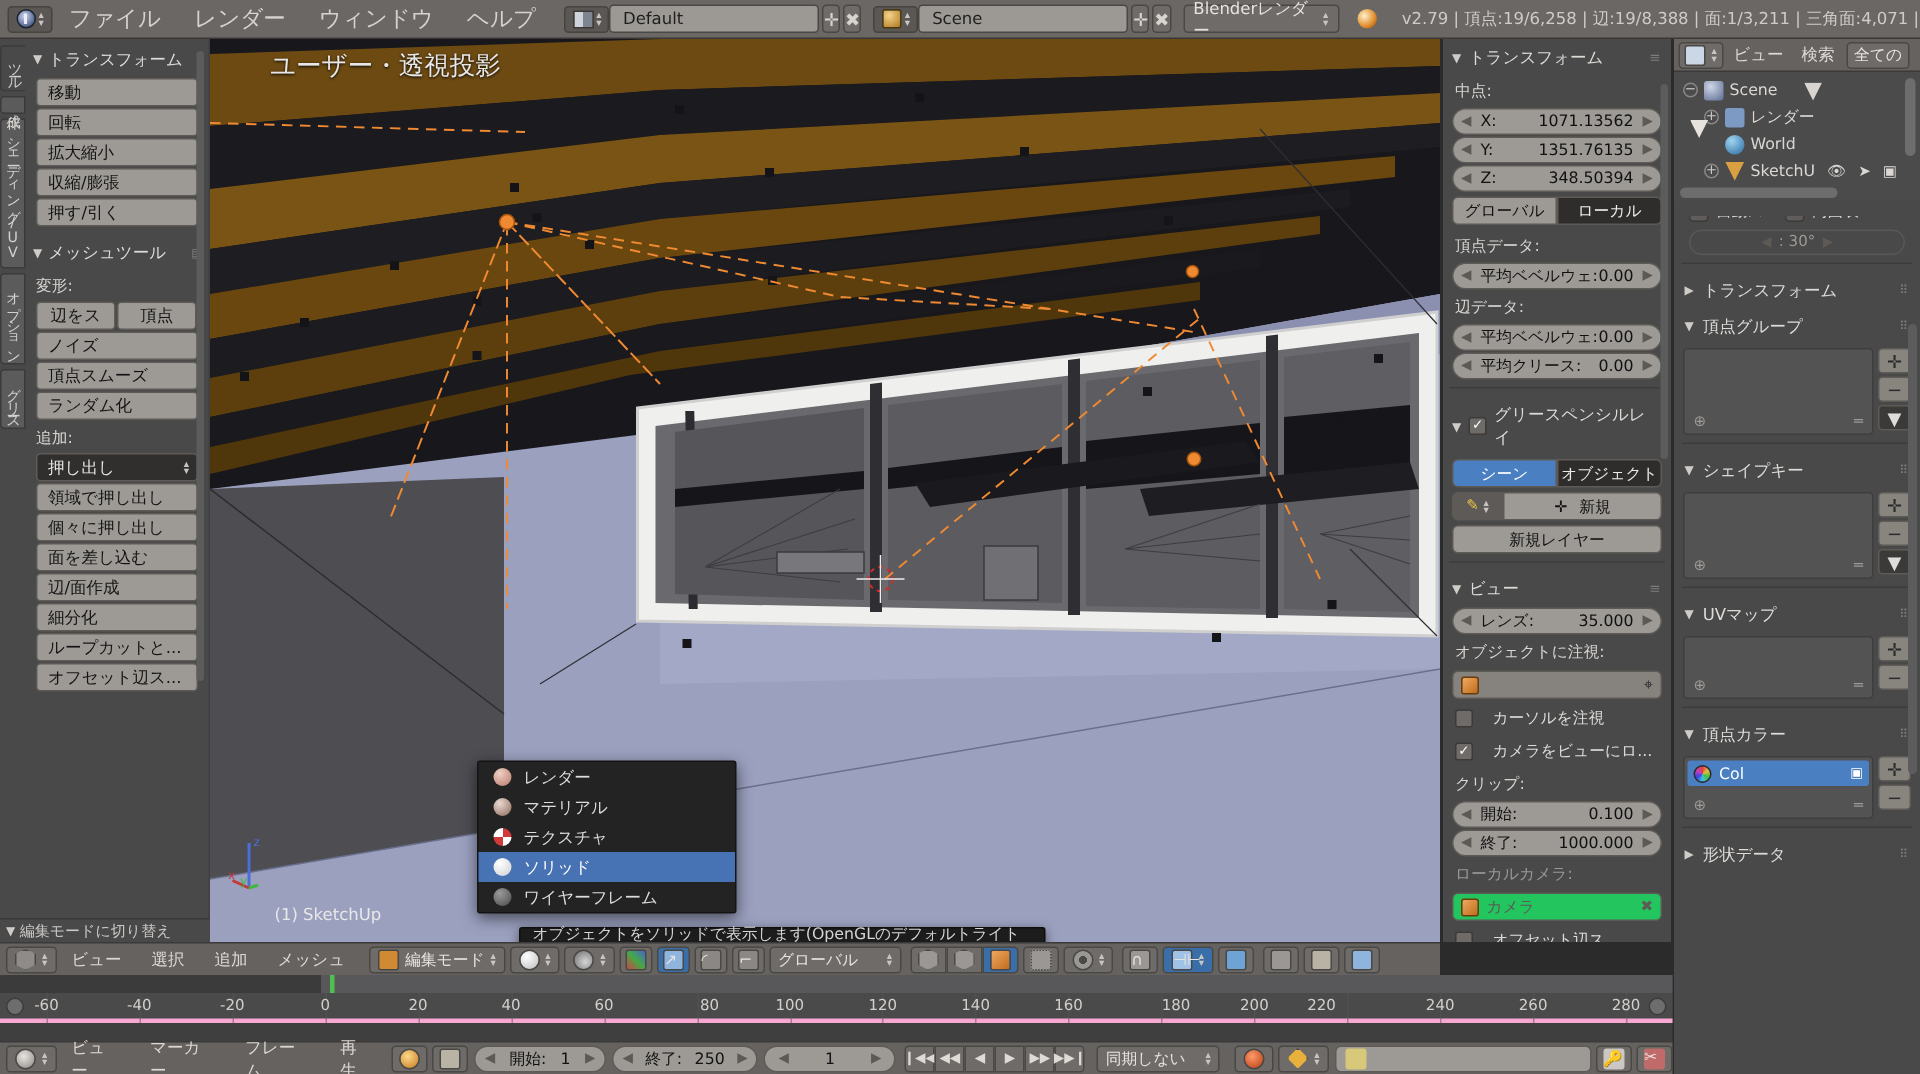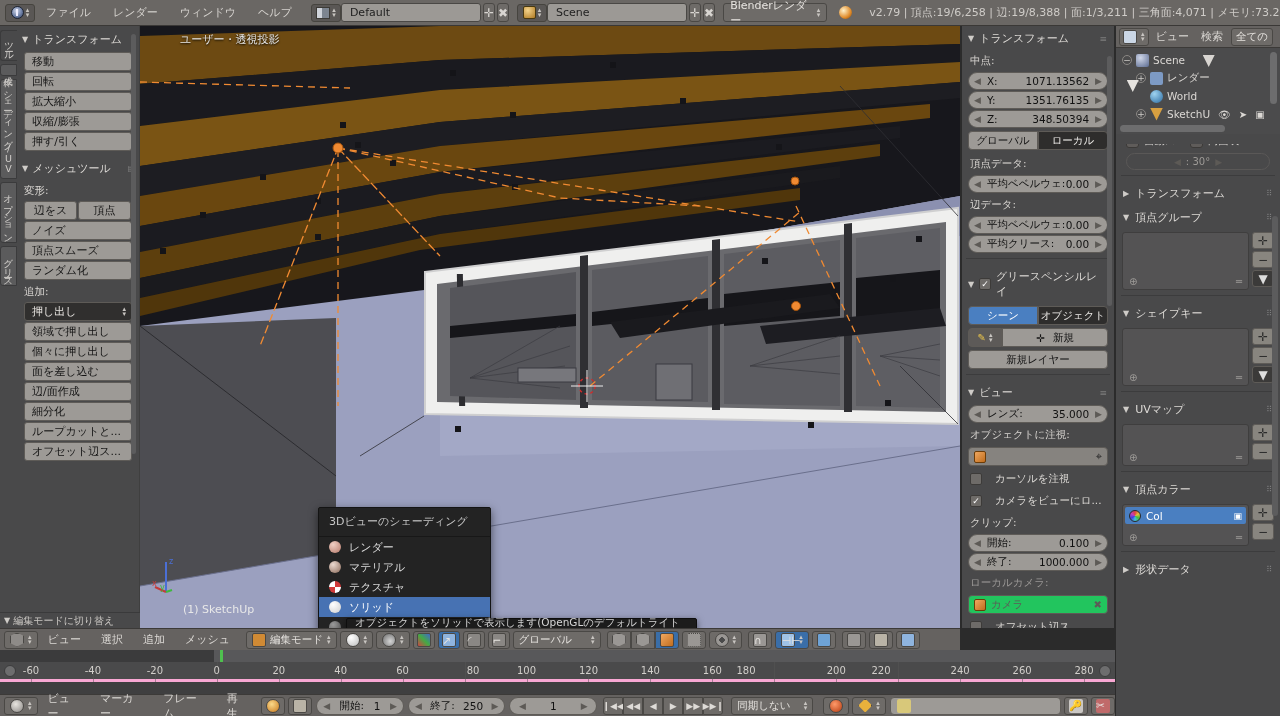--- a/index.html
+++ b/index.html
@@ -25,21 +25,21 @@
     display:flex; align-items:center; justify-content:center; gap:2px;
     padding:0 3px;
   }
   .blender-logo {
     width:13px;height:13px;border-radius:50%;
     background:radial-gradient(circle at 40% 35%, #cfd6e8 0%, #6d7fa6 55%, #2d3a55 100%);
     border:1px solid #1d2433; position:relative;
   }
   .blender-logo:after{content:"";position:absolute;left:4px;top:2px;width:2px;height:7px;background:#eef;}
   .spin { display:flex; flex-direction:column; line-height:5px; font-size:7px; color:#c9c6c2; }
-  .tb-menu { padding:0 11px; color:#d6d3cf; font-size:11px; white-space:nowrap; }
+  .tb-menu { padding:0 11px; color:#d6d3cf; font-size:15px; white-space:nowrap; }
   .tb-field {
     height:19px; background:#9c9995; border:1px solid #4a4845; border-radius:3px;
     color:#1e1e1e; display:flex; align-items:center; padding:0 8px;
     font-size:11px; min-width:140px;
   }
   .tb-sq {
     width:19px;height:19px;background:#6e6b68;border:1px solid #4a4845;border-radius:3px;
     display:flex;align-items:center;justify-content:center;font-size:12px;color:#d8d5d1;
     margin-left:2px;
   }
@@ -85,21 +85,21 @@
   .ts-row{display:flex;width:108px;margin:1px auto;gap:1px;}
   .ts-row .ts-btn{width:53px;margin:0;text-align:center;padding-left:0;}
   .ts-scroll{position:absolute;right:2px;top:6px;width:5px;height:420px;background:#5c5c5d;border-radius:3px;}
   .ts-footer{
     position:absolute;left:0;bottom:0;width:140px;height:16px;background:#49494a;
     color:#cbc8c4;font-size:10px;padding:2px 4px;display:flex;align-items:center;gap:3px;
     border-top:1px solid #3a3a3b;
   }
 
   
-  .vp-label{position:absolute;left:40px;top:6px;color:#e8e8e8;font-size:11px;text-shadow:0 1px 2px #000;}
+  .vp-label{position:absolute;left:40px;top:6px;color:#e8e8e8;font-size:17px;text-shadow:0 1px 2px #000;}
   .vp-objname{position:absolute;left:43px;bottom:12px;color:#e8e8e8;font-size:11px;}
   .vp-axis{position:absolute;left:12px;bottom:30px;width:40px;height:46px;}
 
   
   .shade-menu{
     position:absolute;left:318px;top:481px;width:173px;background:#232323;
     border:1px solid #141414;border-radius:2px;box-shadow:0 3px 10px rgba(0,0,0,.55);z-index:40;
   }
   .shade-title{padding:6px 10px 7px;color:#c8c8c8;font-size:11px;border-bottom:1px solid #171717;}
   .shade-item{height:20px;display:flex;align-items:center;gap:8px;padding:0 10px;color:#dcdcdc;font-size:11px;}
@@ -451,21 +451,20 @@
         <div class="ts-btn">オフセット辺ス...</div>
         <div class="ts-scroll"></div>
       </div>
       <div class="ts-footer">
         <span class="tri">▼</span>
         <span>編集モードに切り替え</span>
       </div>
     </div>
 
     <div class="shade-menu">
-      <div class="shade-title">3Dビューのシェーディング</div>
       <div class="shade-item">
         <span class="sph" style="background:radial-gradient(circle at 35% 30%,#f0cfc4,#b5796a);"></span>
         <span>レンダー</span>
       </div>
       <div class="shade-item">
         <span class="sph" style="background:radial-gradient(circle at 35% 30%,#ead8cf,#8a6a5a);"></span>
         <span>マテリアル</span>
       </div>
       <div class="shade-item">
         <span class="sph" style="background:conic-gradient(#d03a3a 0 25%,#ffffff 0 50%,#d03a3a 0 75%,#ffffff 0);"></span>
@@ -607,21 +606,21 @@
         <div class="tl-tick" style="left: 473px;">80</div>
         <div class="tl-gridline" style="left: 526.528px;"></div>
         <div class="tl-tick" style="left: 526.528px;">100</div>
         <div class="tl-gridline" style="left: 588.472px;"></div>
         <div class="tl-tick" style="left: 588.472px;">120</div>
         <div class="tl-gridline" style="left: 650.417px;"></div>
         <div class="tl-tick" style="left: 650.417px;">140</div>
         <div class="tl-gridline" style="left: 712.361px;"></div>
         <div class="tl-tick" style="left: 712.361px;">160</div>
         <div class="tl-gridline" style="left: 774.306px;"></div>
-        <div class="tl-tick" style="left: 746px;">180</div>
+        <div class="tl-tick" style="left: 784px;">180</div>
         <div class="tl-gridline" style="left: 836.25px;"></div>
         <div class="tl-tick" style="left: 836.25px;">200</div>
         <div class="tl-gridline" style="left: 898.194px;"></div>
         <div class="tl-tick" style="left: 881px;">220</div>
         <div class="tl-gridline" style="left: 960.139px;"></div>
         <div class="tl-tick" style="left: 960.139px;">240</div>
         <div class="tl-gridline" style="left: 1022.08px;"></div>
         <div class="tl-tick" style="left: 1022.08px;">260</div>
         <div class="tl-gridline" style="left: 1084.03px;"></div>
         <div class="tl-tick" style="left: 1084.03px;">280</div>

